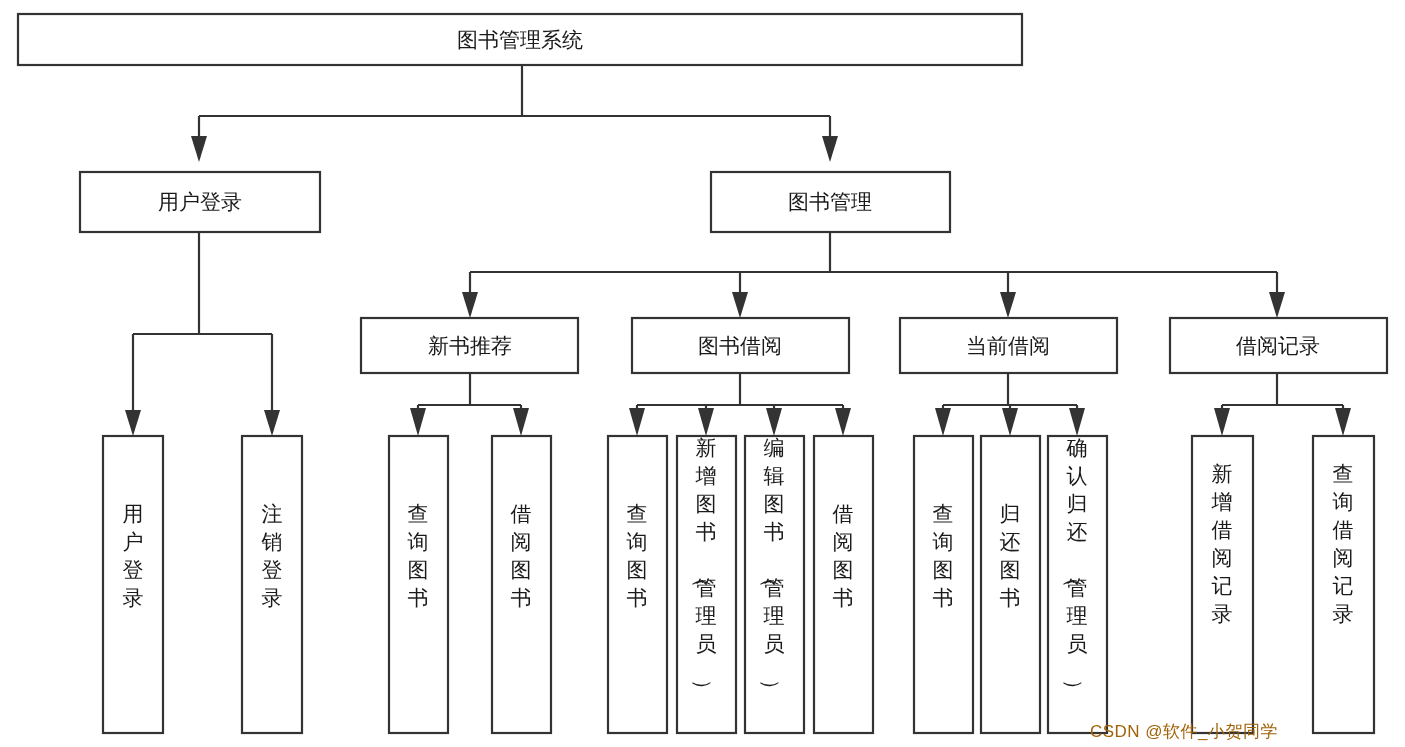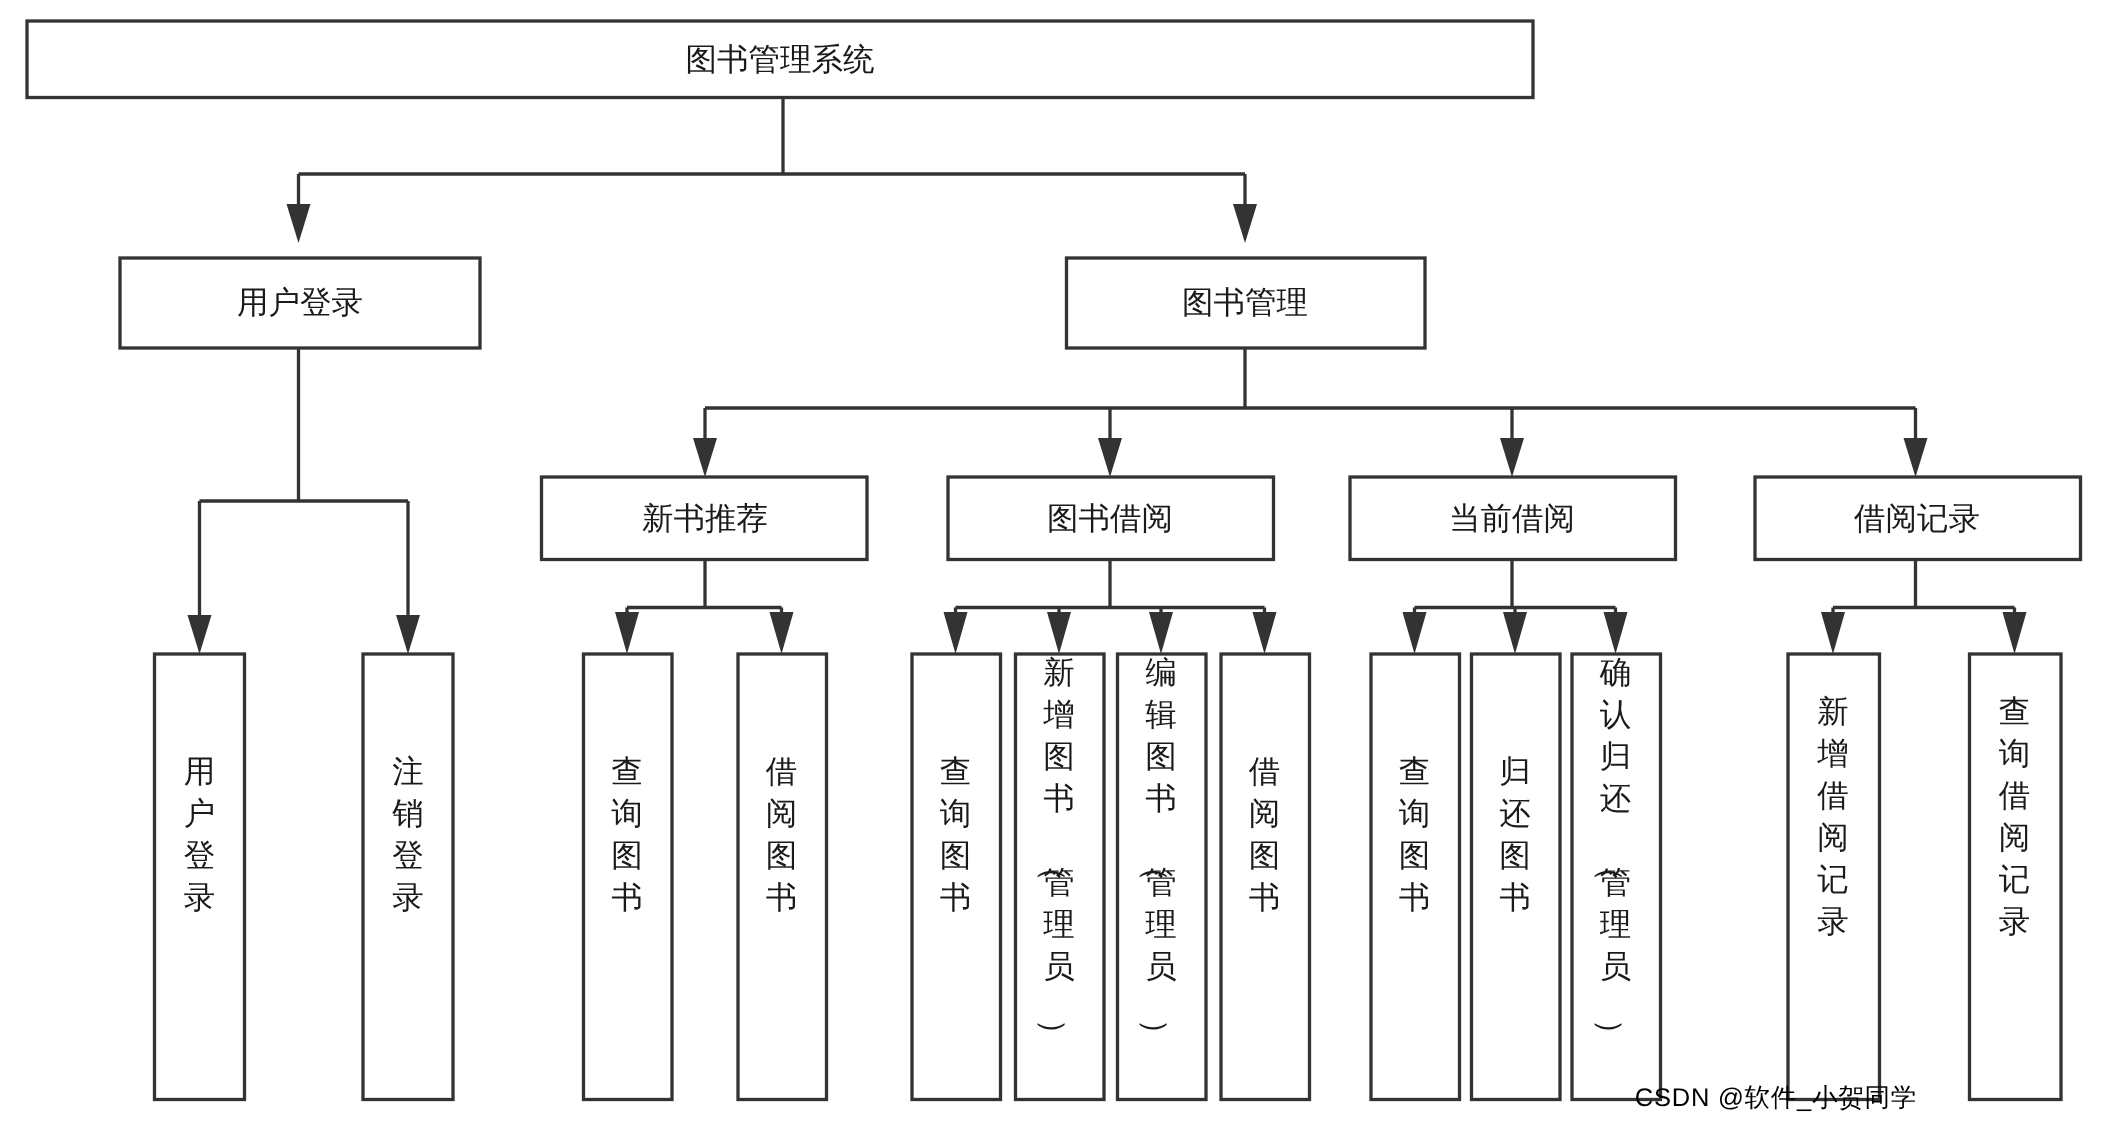--- a/index.html
+++ b/index.html
@@ -48,21 +48,21 @@
     font-size: 21px;
     fill: #1a1a1a;
     text-anchor: middle;
   }
   .watermark {
     position: absolute;
     right: 8px;
     bottom: 4px;
     font-family: "Liberation Sans", "DejaVu Sans", sans-serif;
     font-size: 17px;
-    color: #000000;
+    color: #a16207;
     letter-spacing: 0.5px;
     white-space: nowrap;
   }
 </style>
 </head>
 <body>
 
 <div id="diagram-root">
   <svg width="1405" height="747" viewBox="0 0 1405 747" xmlns="http://www.w3.org/2000/svg">
 

